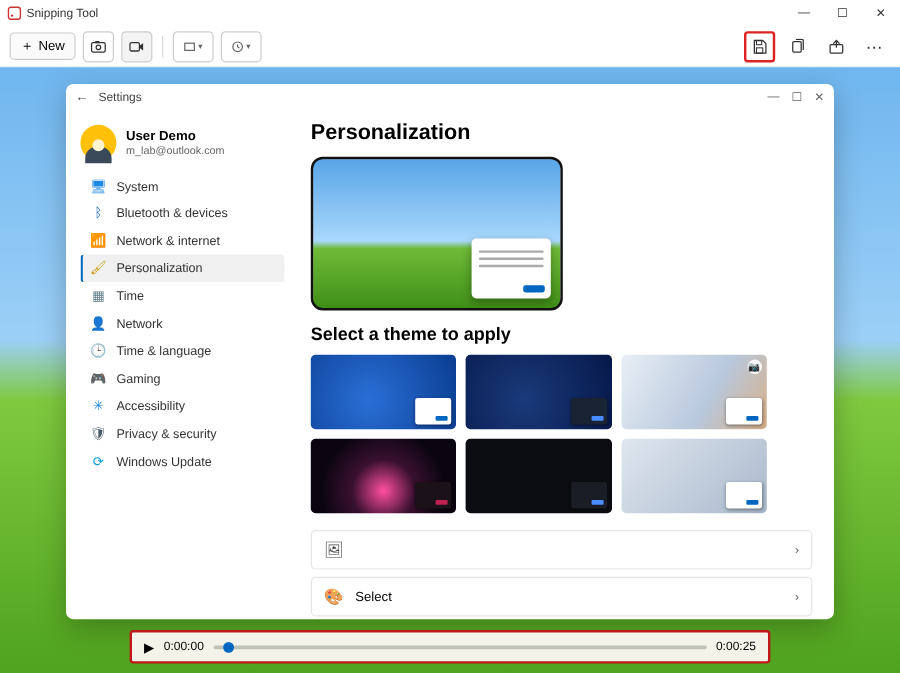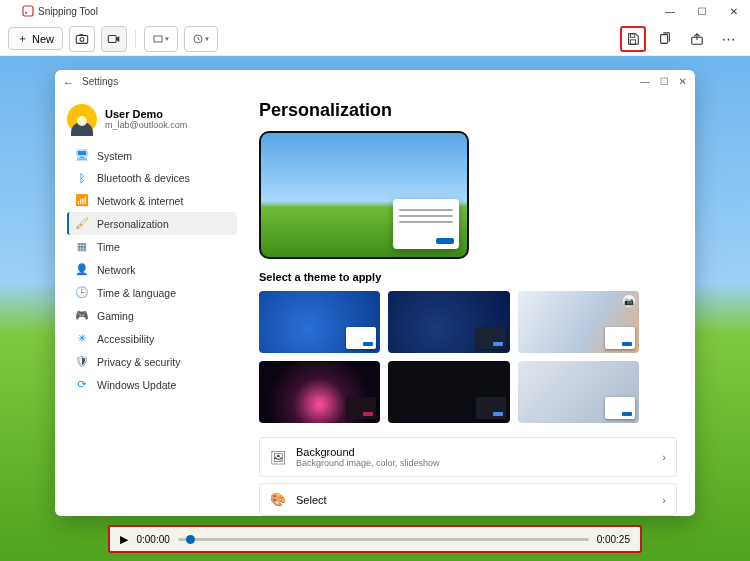--- a/index.html
+++ b/index.html
@@ -1,21 +1,21 @@
 <!DOCTYPE html>
 <html><head>
 <meta charset="utf-8">
 <style>
 * { box-sizing: border-box; margin: 0; padding: 0; font-family: 'Segoe UI', Arial, sans-serif; }
 body { width: 750px; height: 561px; background: #f0f0f0; overflow: hidden; position: relative; }
 
 
 .window { width: 750px; height: 561px; background: #fff; display: flex; flex-direction: column; }
 .titlebar { height: 22px; display: flex; align-items: center; padding: 0 6px; font-size: 10px; color: #333; }
-.titlebar .title-left { display: flex; align-items: flex-end; gap: 4px; margin-left: 16px; }
+.titlebar .title-left { display: flex; align-items: flex-end; gap: 4px; }
 .titlebar .wincontrols { margin-left: auto; display: flex; gap: 12px; }
 .winbtn { width: 20px; text-align: center; cursor: default; }
 
 .toolbar { height: 34px; display: flex; align-items: center; padding: 0 8px; gap: 6px; border-bottom: 1px solid #eee; }
 .newbtn { display: flex; align-items: center; gap: 4px; border: 1px solid #ccc; border-radius: 4px; padding: 3px 8px; font-size: 11px; background: #fafafa; }
 .tbicon { width: 26px; height: 26px; display: flex; align-items: center; justify-content: center; border-radius: 4px; font-size: 12px; color: #333; }
 .tbicon.round { border: 1px solid #ccc; }
 .tbicon.pill { border: 1px solid #ccc; width: 34px; display:flex; justify-content:center; gap:2px; }
 .spacer { flex: 1; }
 .highlight-red { border: 2px solid #d22; border-radius: 3px; }
@@ -51,21 +51,21 @@
 .nav-item.active { background: #f0f0f0; border-left: 2px solid #0067c0; }
 
 
 .main { flex: 1; padding: 8px 18px 8px 14px; overflow-y: auto; }
 .main h1 { font-size: 18px; font-weight: 600; margin-bottom: 10px; }
 .preview-card { width: 210px; height: 128px; border: 2px solid #111; border-radius: 10px; background: linear-gradient(#58a5e8 0%, #a9d8fb 55%, #6fbb38 60%, #3f8f17 100%); position: relative; margin-bottom: 12px; }
 .preview-mini { position: absolute; right: 8px; bottom: 8px; width: 66px; height: 50px; background: #fff; border-radius: 4px; box-shadow: 0 3px 8px rgba(0,0,0,.3); padding:6px;}
 .preview-mini .line{height:2px;background:#aaa;margin:4px 0;border-radius:1px;}
 .preview-mini .btn{width:18px;height:6px;background:#0067c0;border-radius:2px;position:absolute;right:5px;bottom:5px;}
 
-.section-label { font-size: 11px; font-weight: 600; margin: 6px 0 8px 0; }
+.section-label { font-size: 15px; font-weight: 600; margin: 6px 0 8px 0; }
 .theme-grid { display: grid; grid-template-columns: repeat(3, 1fr); gap: 8px; width: 380px; margin-bottom: 14px;}
 .theme-thumb { height: 62px; border-radius: 4px; position: relative; overflow:hidden; }
 .theme-thumb .mini { position:absolute; right:4px; bottom:4px; width:30px; height:22px; background:#fff; border-radius:2px; box-shadow:0 1px 3px rgba(0,0,0,.4);}
 .theme-thumb .mini .mb{position:absolute;right:3px;bottom:3px;width:10px;height:4px;border-radius:1px;}
 .t1{background:radial-gradient(circle at 40% 60%, #2a6fd6, #0a3d91);} .t1 .mb{background:#0067c0;}
 .t2{background:radial-gradient(circle at 40% 60%, #1a3a7a, #06184a);} .t2 .mini{background:#1a2333;} .t2 .mb{background:#4a8cff;}
 .t3{background:linear-gradient(120deg,#e8eef5,#b8c8dd 60%,#d8b088);} .t3 .mb{background:#0067c0;}
 .t4{background:radial-gradient(circle at 50% 70%,#ff4fa0 0%,#3a1030 35%,#0a0510 70%);} .t4 .mini{background:#1a1218;} .t4 .mb{background:#c02050;}
 .t5{background:#0b0d12;} .t5 .mini{background:#1a1d25;} .t5 .mb{background:#4a8cff;}
 .t6{background:linear-gradient(135deg,#dfe6ef,#a9b8cc);} .t6 .mb{background:#0067c0;}
@@ -278,24 +278,20 @@
               </div>
             <div class="theme-thumb t6">
                 <div class="mini">
                   <div class="mb"></div>
                 </div>
               </div>
           </div>
           <div id="rows-list">
               <div class="setting-row">
                 <span class="ricon">🖼</span>
-                <div>
-                  <div class="rtitle">Background</div>
-                  <div class="rsub">Background image, color, slideshow</div>
-                </div>
                 <span class="chev">›</span>
               </div>
               <div class="setting-row">
                 <span class="ricon">🎨</span>
                 <div>
                   <div class="rtitle">Select</div>
                 </div>
                 <span class="chev">›</span>
               </div>
             </div>

